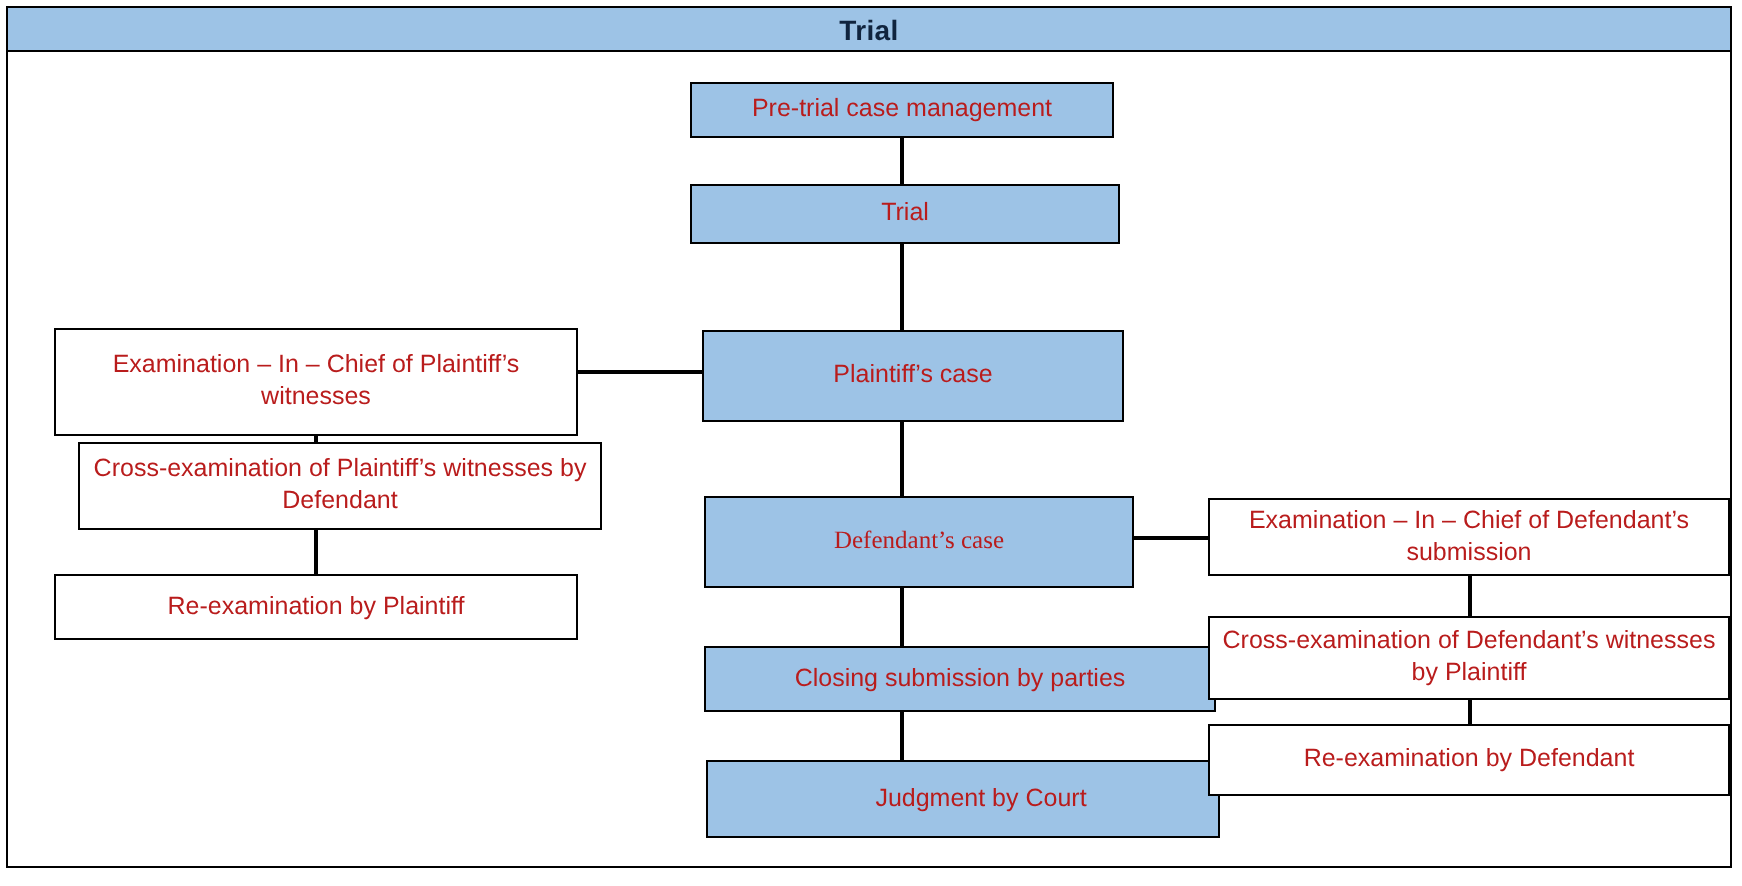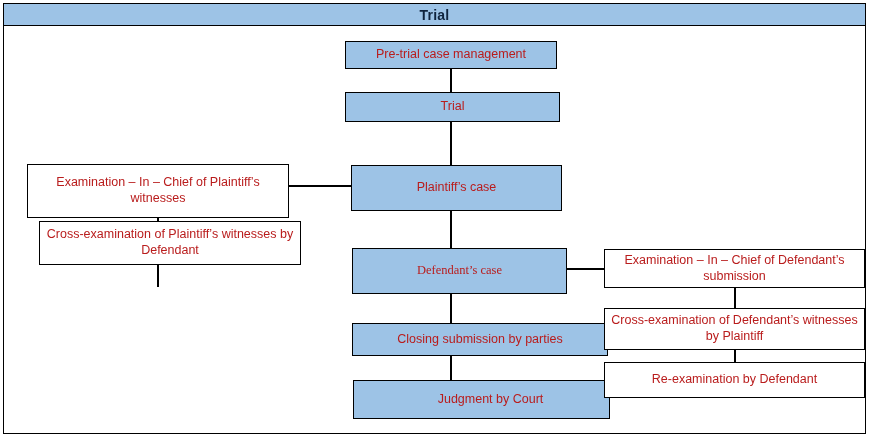--- a/index.html
+++ b/index.html
@@ -135,20 +135,23 @@
   </div>
 
   <div class="node white" style="left:27px; top:164px; width:262px; height:54px;">
     <span class="node-label">Examination – In – Chief of Plaintiff’s witnesses</span>
   </div>
 
   <div class="node white" style="left:27px; top:221px; width:262px; height:44px;margin-left:12px;">
     <span class="node-label">Cross-examination of Plaintiff’s witnesses by Defendant</span>
   </div>
 
+  <div class="node white" style="left:27px; top:287px; width:262px; height:33px;">
+    <span class="node-label">Re-examination by Plaintiff</span>
+  </div>
 
   <div class="node white" style="left:604px; top:249px; width:261px; height:39px;">
     <span class="node-label">Examination – In – Chief of Defendant’s submission</span>
   </div>
 
   <div class="node white" style="left:604px; top:308px; width:261px; height:42px;">
     <span class="node-label">Cross-examination of Defendant’s witnesses by Plaintiff</span>
   </div>
 
   <div class="node white" style="left:604px; top:362px; width:261px; height:36px;">

